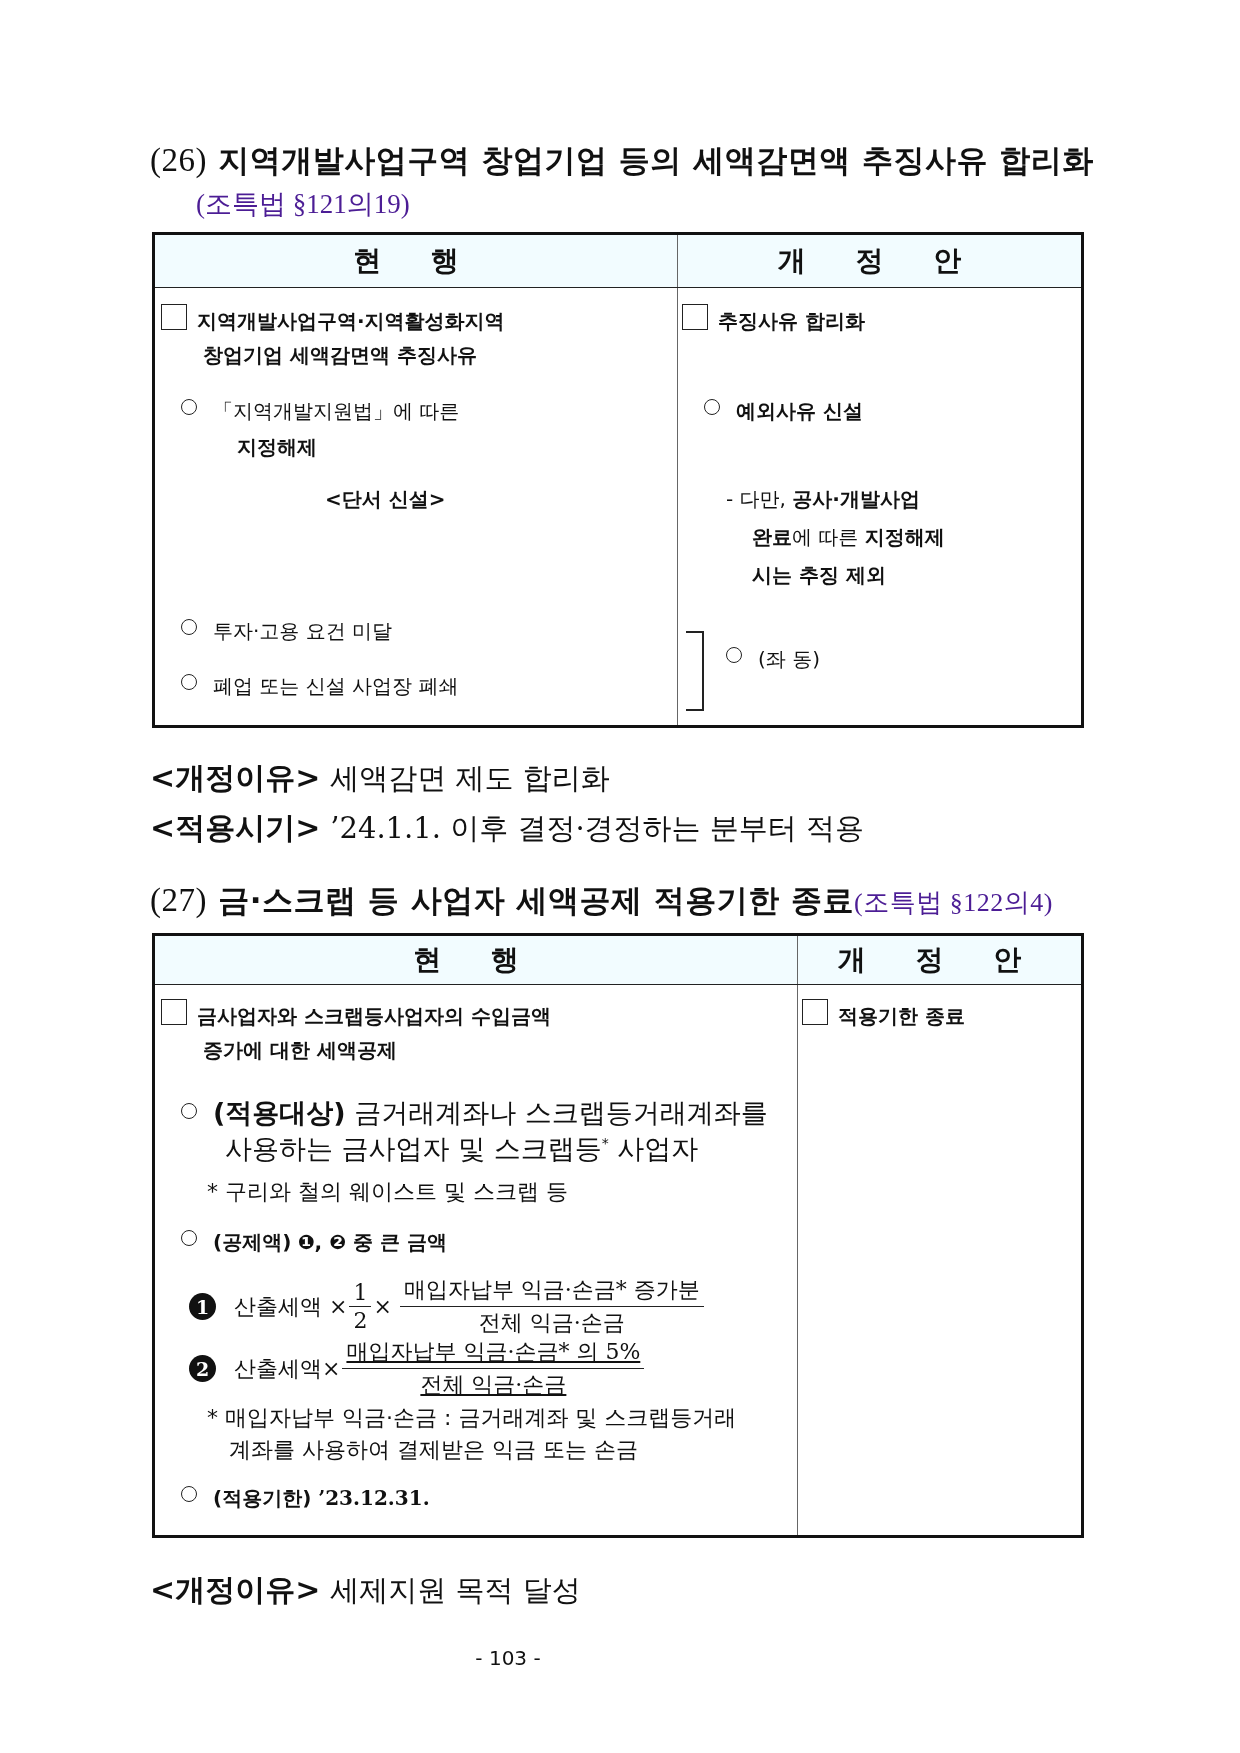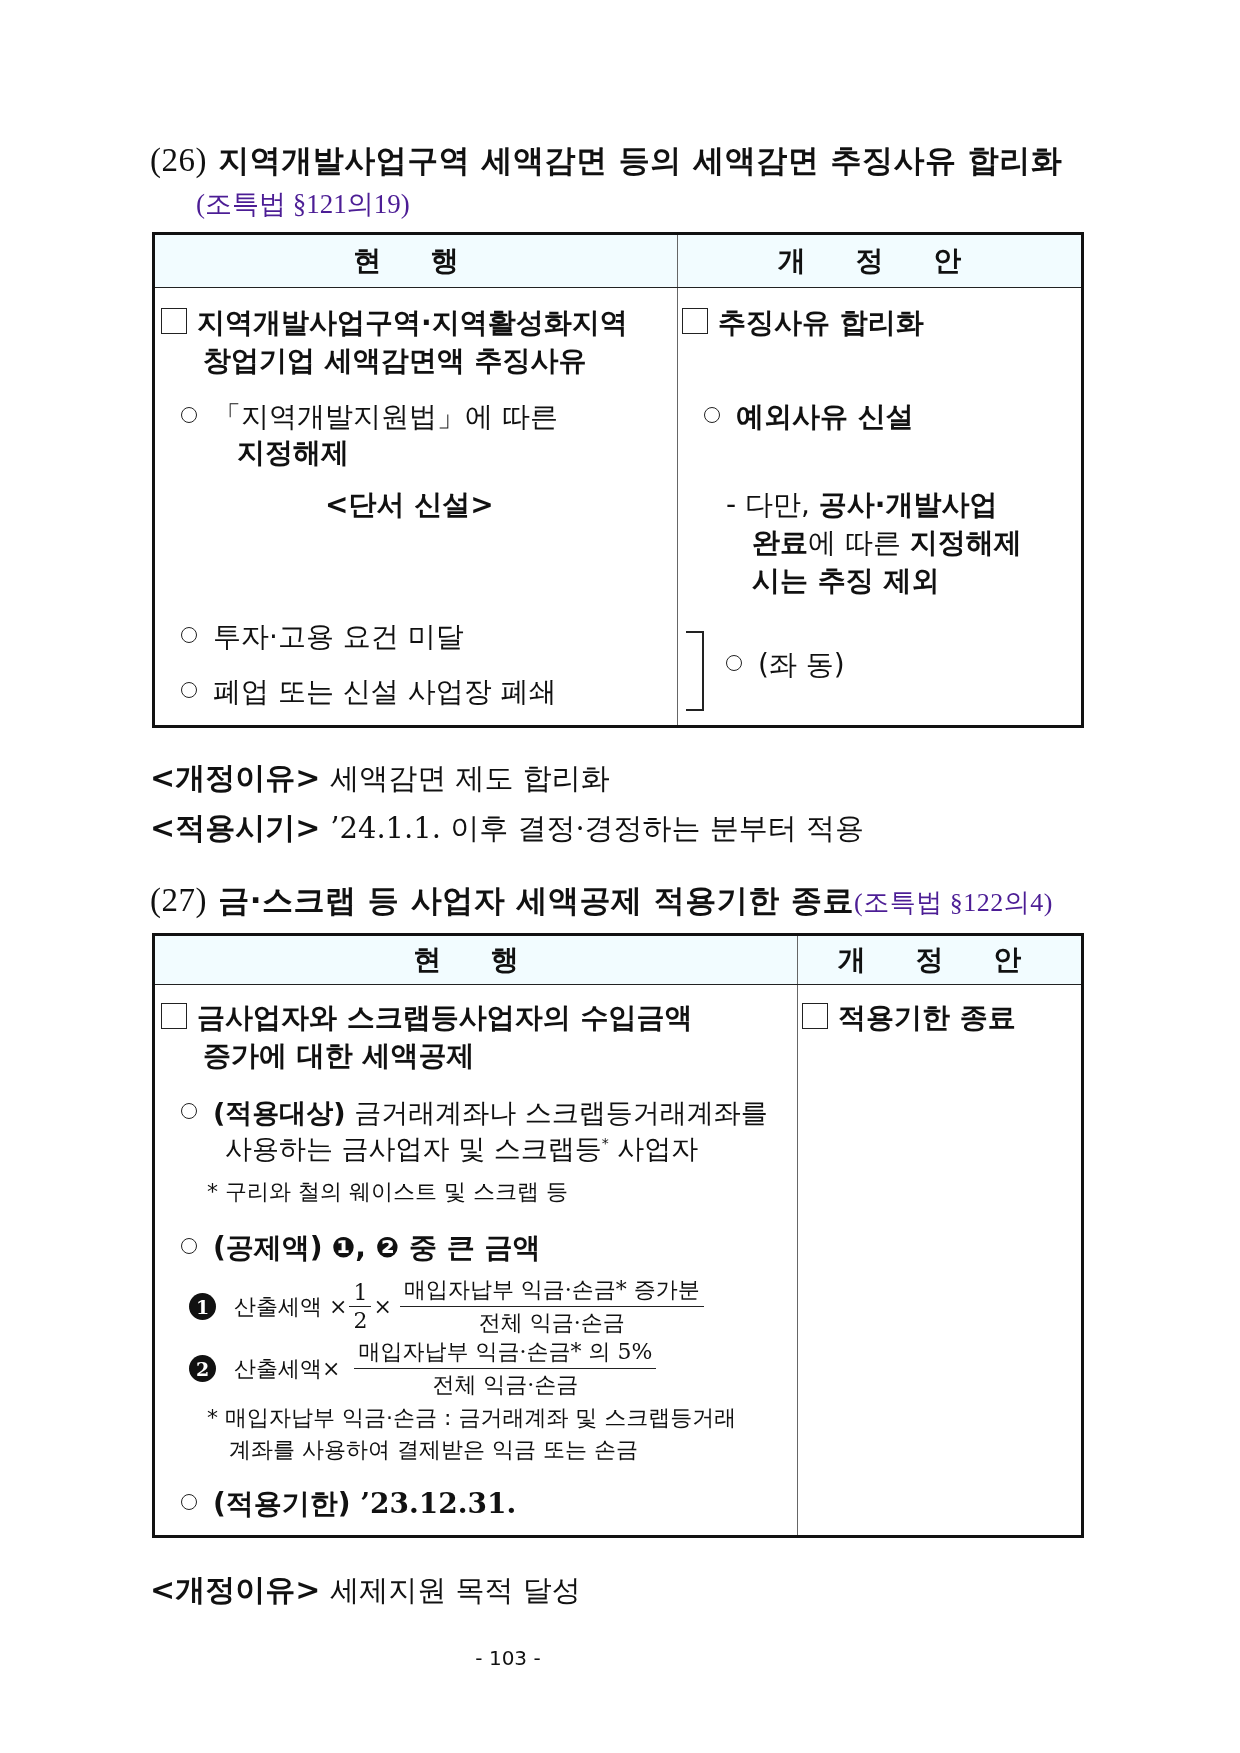--- a/index.html
+++ b/index.html
@@ -8,41 +8,41 @@
   .serif { font-family: "DejaVu Serif", "Liberation Serif", serif; }
   .b { font-weight: bold; }
   .sec-title { left: 150px; font-size: 31px; letter-spacing: 0.5px; white-space: nowrap; }
   .sec-title .num { font-family: "Liberation Serif", serif; font-size: 33px; font-weight: normal; }
   .law-ref { font-family: "Liberation Serif", serif; font-size: 27px; color: #4c1d95; }
   table.cmp { position: absolute; left: 152px; border-collapse: collapse; border: 3px solid #111; table-layout: fixed; }
   table.cmp th { background: #f2fcff; font-weight: bold; font-size: 28px; height: 52px; border-bottom: 1.5px solid #222; letter-spacing: 20px; text-align: center; padding: 0; }
   table.cmp td, table.cmp th { border-left: 1.5px solid #666; }
   table.cmp td { vertical-align: top; padding: 0; position: relative; }
   .cell { position: relative; height: 100%; }
-  .line { position: absolute; white-space: nowrap; font-size: 28px; }
+  .line { position: absolute; white-space: nowrap; font-size: 20px; }
   .box { display: inline-block; width: 24px; height: 24px; border: 1.5px solid #222; vertical-align: -2px; margin-right: 10px; }
   .circ { display: inline-block; width: 14px; height: 14px; border: 1.5px solid #222; border-radius: 50%; vertical-align: 3px; margin-right: 16px; }
   .bracket { position: absolute; width: 16px; border: 2px solid #222; border-left: none; }
   .foot { position: absolute; white-space: nowrap; font-size: 29px; }
   .foot .tag { font-weight: bold; font-size: 30px; margin-right: 10px; }
   .foot .val { font-family: "DejaVu Serif", serif; font-weight: normal; }
   .numcirc { display: inline-flex; align-items: center; justify-content: center; width: 27px; height: 27px; border-radius: 50%; background: #111; color: #fff; font-size: 19px; font-weight: bold; vertical-align: 1px; }
   .frac { display: inline-flex; flex-direction: column; align-items: center; vertical-align: middle; font-family: "DejaVu Serif", serif; font-size: 22px; }
   .frac .n { border-bottom: 1.5px solid #222; padding: 0 4px 1px; }
   .frac .d { padding-top: 1px; }
   .formula { position: absolute; white-space: nowrap; font-family: "DejaVu Serif", serif; font-size: 22px; display: flex; align-items: center; }
   .note { position: absolute; white-space: nowrap; font-size: 22px; }
   .pagenum { position: absolute; left: 0; width: 1016px; text-align: center; top: 1646px; font-size: 20px; }
 </style>
 </head>
 <body>
 
 <div class="abs sec-title b" style="top:140px;">
   <span class="num">(26)</span>
-  <span>지역개발사업구역 세액감면 등의 세액감면 추징사유 합리화</span>
+  <span>지역개발사업구역 창업기업 등의 세액감면액 추징사유 합리화</span>
 </div>
 <div class="abs law-ref" style="left:196px; top:186px;">(조특법 §121의19)</div>
 
 <table class="cmp" style="top:232px; width:929px; height:493px;">
   <colgroup>
       <col style="width:524px">
       <col style="width:405px">
     </colgroup>
   <tbody>
       <tr>
@@ -145,21 +145,21 @@
               </span>
           <span>×</span>
           <span class="frac" style="margin-left:8px;">
                 <span class="n">매입자납부 익금·손금* 증가분</span>
                 <span class="d">전체 익금·손금</span>
               </span>
         </div>
         <div class="formula" style="left:34px; top:352px;">
           <span class="numcirc">2</span>
           <span style="margin-left:18px;">산출세액×</span>
-          <span class="frac" style="margin-left:14px;">
+          <span class="frac" style="margin-left:2px;text-decoration:underline;">
                 <span class="n">매입자납부 익금·손금* 의 5%</span>
                 <span class="d">전체 익금·손금</span>
               </span>
         </div>
         <div class="note" style="left:52px; top:418px;">* 매입자납부 익금·손금 : 금거래계좌 및 스크랩등거래</div>
         <div class="note" style="left:74px; top:450px;">계좌를 사용하여 결제받은 익금 또는 손금</div>
 
         <div class="line" style="left:26px; top:500px;">
           <span class="circ"></span><span class="b">(적용기한)</span><span class="b serif"> ’23.12.31.</span>
         </div>

